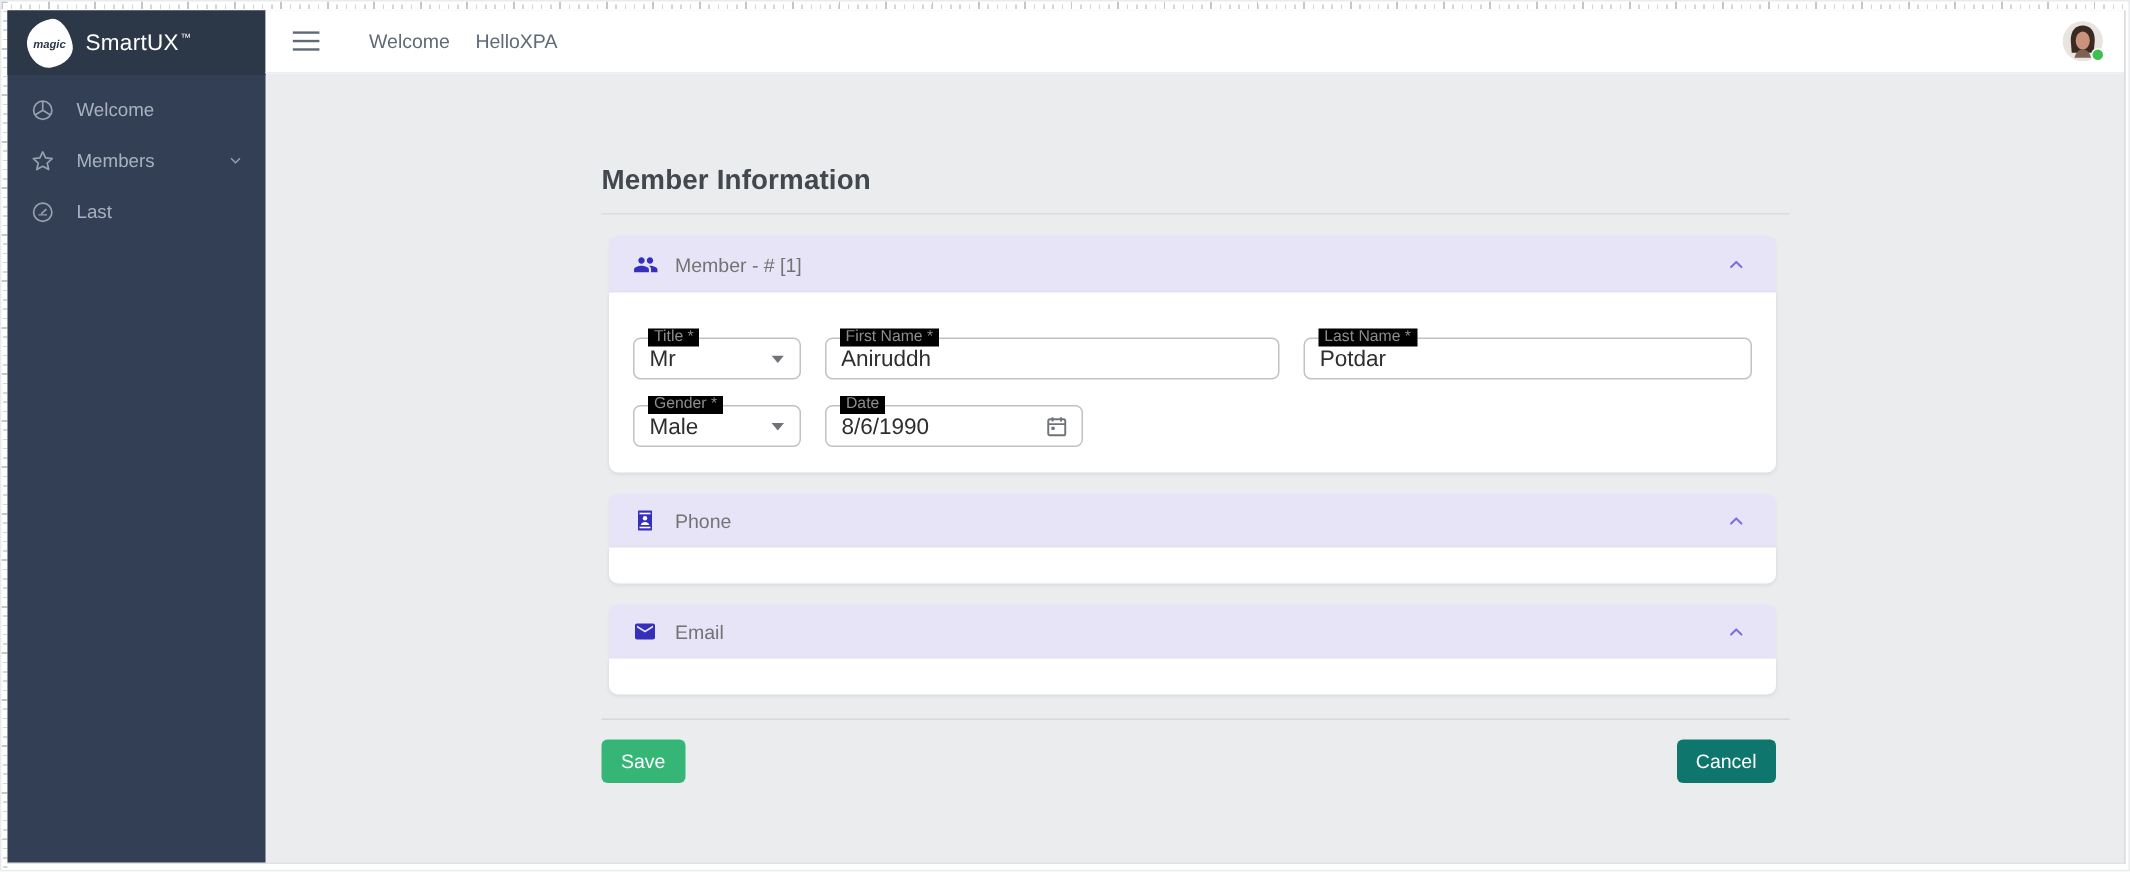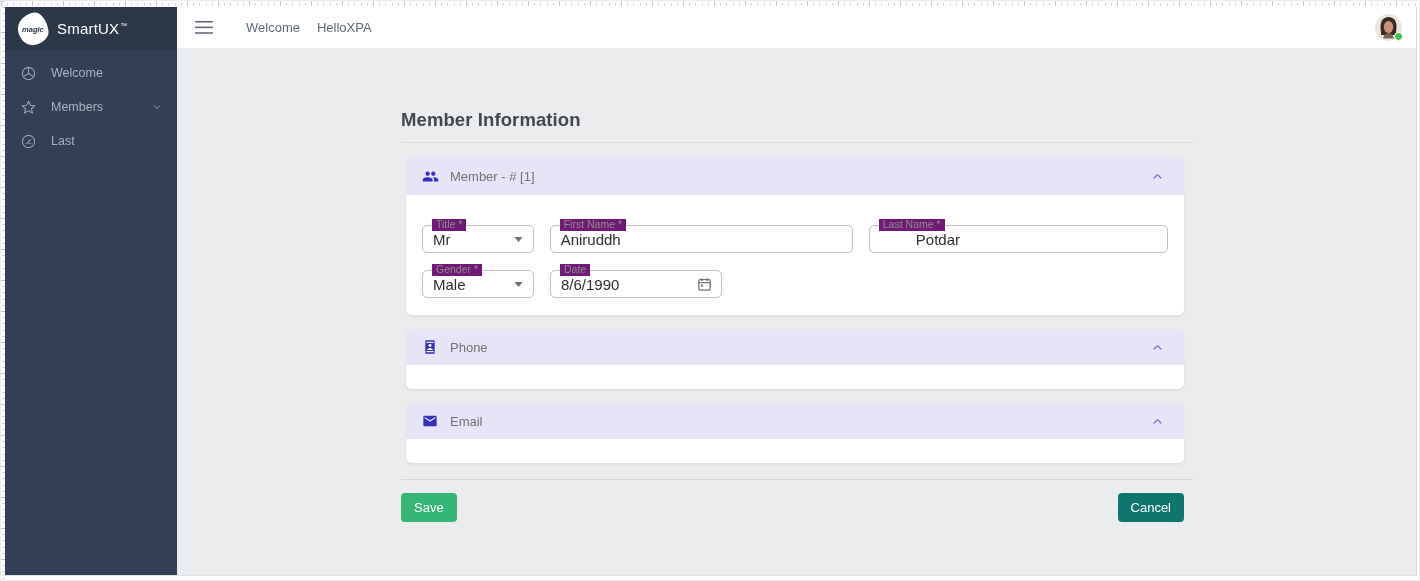--- a/index.html
+++ b/index.html
@@ -62,28 +62,28 @@
   .sec-title { font-size:13px; color:#737373; }
   .sec-icon { width:17px; height:17px; display:flex; }
   .chevron-up { margin-left:auto; display:flex; cursor:pointer; }
   .sec-body { background:#fff; border-radius:0 0 6px 6px; box-shadow:0 1px 3px rgba(40,40,60,.10); }
   .member-body { height:120px; padding:30px 16px 0; }
   .empty-body { height:24px; }
 
   .frow { display:flex; gap:16px; margin-bottom:17px; }
   .field { position:relative; height:28px; border:1px solid #c2c2c2; border-radius:5px; background:#fff;
            display:flex; align-items:center; }
-  .field label { position:absolute; top:-7px; left:9px; background:#701a75; padding:0 4px; font-size:10.5px;
+  .field label { position:absolute; top:-7px; left:9px; background:#000000; padding:0 4px; font-size:10.5px;
                  color:#8d8d8d; line-height:1.1; white-space:nowrap; }
   .field input { border:none; outline:none; background:transparent; width:100%; height:100%;
                  font-size:15px; color:#2e2e2e; padding:0 10px; font-family:"Liberation Sans", sans-serif; }
   .field.w-select input { padding-right:26px; }
   .f-title, .f-gender { width:112px; }
   .f-first { width:304px; }
-  .f-last  { width:300px;padding-left:36px; }
+  .f-last  { width:300px; }
   .f-date  { width:172px; }
   .dd-arrow { position:absolute; right:10px; top:11px; display:flex; cursor:pointer; }
   .cal-btn { position:absolute; right:8px; top:5px; display:flex; cursor:pointer; }
 
   .actions-divider { height:1px; background:#d5d7d9; margin-top:16px; }
   .actions { display:flex; justify-content:space-between; gap:7px; margin:13px 9px 0 0; }
   .btn { height:29px; padding:0 13px; border:none; border-radius:4px; color:#fff; font-size:13px;
          cursor:pointer; font-family:"Liberation Sans", sans-serif; }
   .btn-save { background:#35b677; }
   .btn-cancel { background:#0f766e; }

